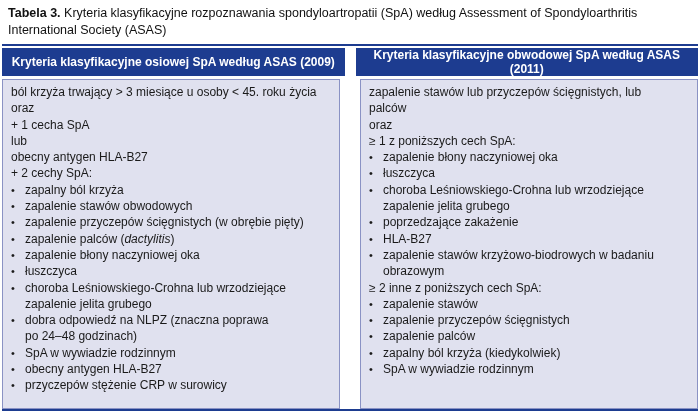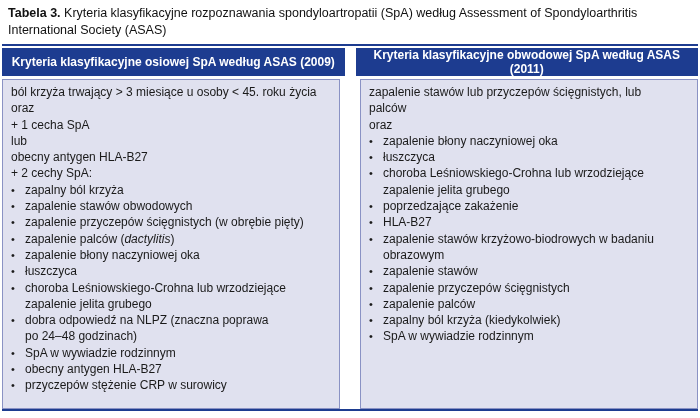--- a/index.html
+++ b/index.html
@@ -88,28 +88,30 @@
           <div class="item bullet"><span class="bullet-dot">•</span><span class="item-text">dobra odpowiedź na NLPZ (znaczna poprawa
 po 24–48 godzinach)</span></div>
           <div class="item bullet"><span class="bullet-dot">•</span><span class="item-text">SpA w wywiadzie rodzinnym</span></div>
           <div class="item bullet"><span class="bullet-dot">•</span><span class="item-text">obecny antygen HLA-B27</span></div>
           <div class="item bullet"><span class="bullet-dot">•</span><span class="item-text">przyczepów stężenie CRP w surowicy</span></div>
         </div>
       <div class="body-cell cell-body">
           <div class="item plain"><span class="item-text">zapalenie stawów lub przyczepów ścięgnistych, lub
 palców</span></div>
           <div class="item plain"><span class="item-text">oraz</span></div>
+          <div class="item plain"><span class="item-text">≥ 1 z poniższych cech SpA:</span></div>
           <div class="item bullet"><span class="bullet-dot">•</span><span class="item-text">zapalenie błony naczyniowej oka</span></div>
           <div class="item bullet"><span class="bullet-dot">•</span><span class="item-text">łuszczyca</span></div>
           <div class="item bullet"><span class="bullet-dot">•</span><span class="item-text">choroba Leśniowskiego-Crohna lub wrzodziejące
 zapalenie jelita grubego</span></div>
           <div class="item bullet"><span class="bullet-dot">•</span><span class="item-text">poprzedzające zakażenie</span></div>
           <div class="item bullet"><span class="bullet-dot">•</span><span class="item-text">HLA-B27</span></div>
           <div class="item bullet"><span class="bullet-dot">•</span><span class="item-text">zapalenie stawów krzyżowo-biodrowych w badaniu
 obrazowym</span></div>
+          <div class="item plain"><span class="item-text">≥ 2 inne z poniższych cech SpA:</span></div>
           <div class="item bullet"><span class="bullet-dot">•</span><span class="item-text">zapalenie stawów</span></div>
           <div class="item bullet"><span class="bullet-dot">•</span><span class="item-text">zapalenie przyczepów ścięgnistych</span></div>
           <div class="item bullet"><span class="bullet-dot">•</span><span class="item-text">zapalenie palców</span></div>
           <div class="item bullet"><span class="bullet-dot">•</span><span class="item-text">zapalny ból krzyża (kiedykolwiek)</span></div>
           <div class="item bullet"><span class="bullet-dot">•</span><span class="item-text">SpA w wywiadzie rodzinnym</span></div>
         </div>
     </div>
   </div>
 
   <div class="bottom-rule"></div>

